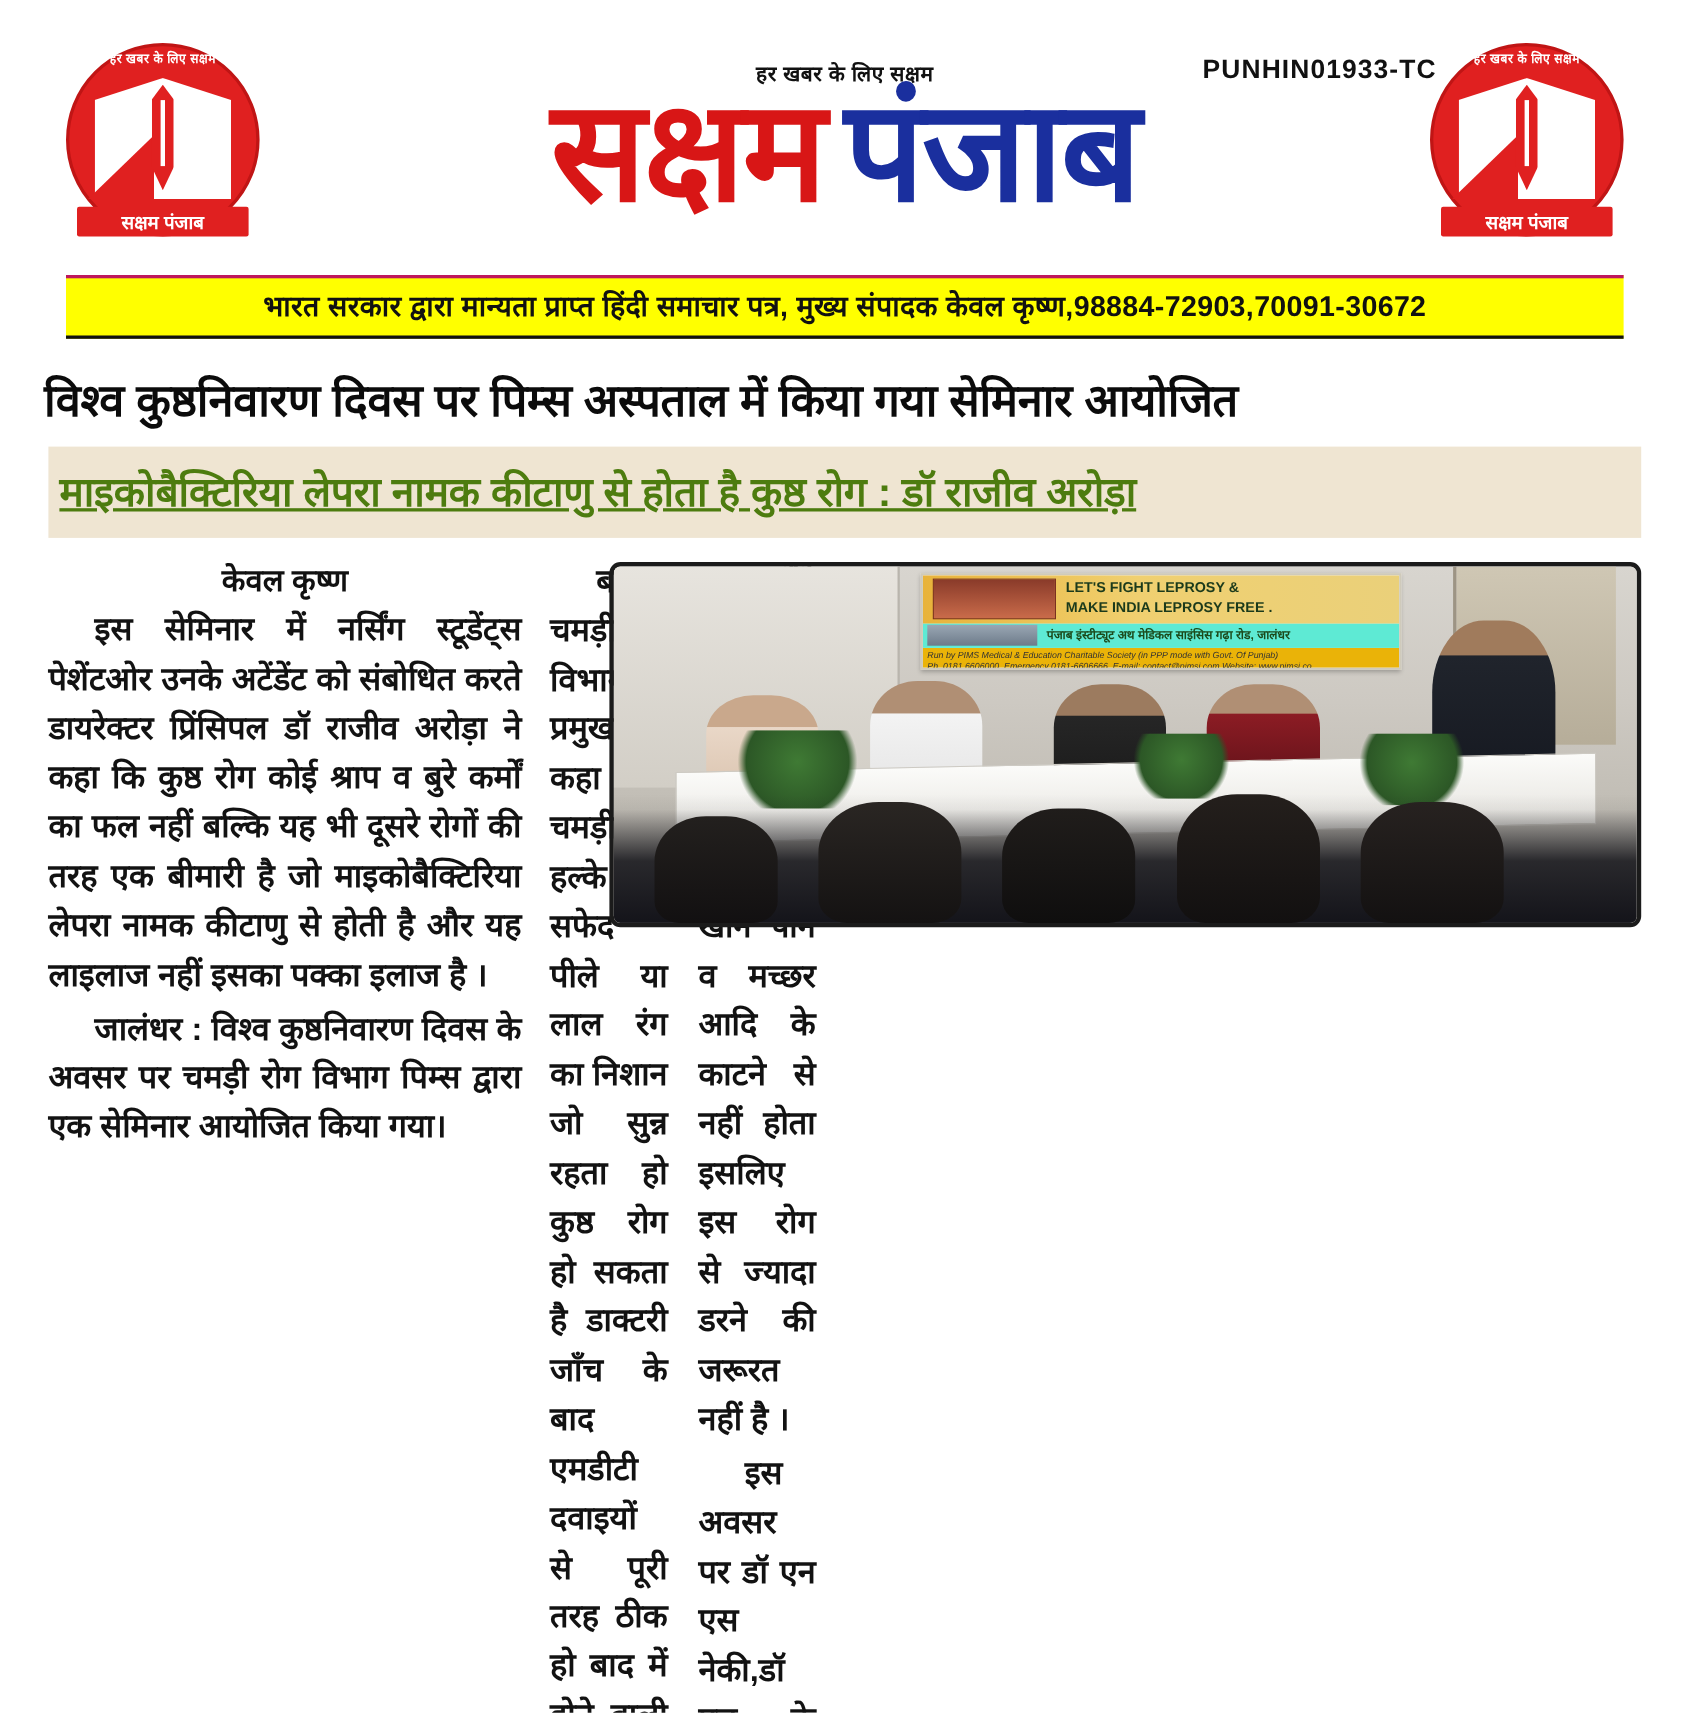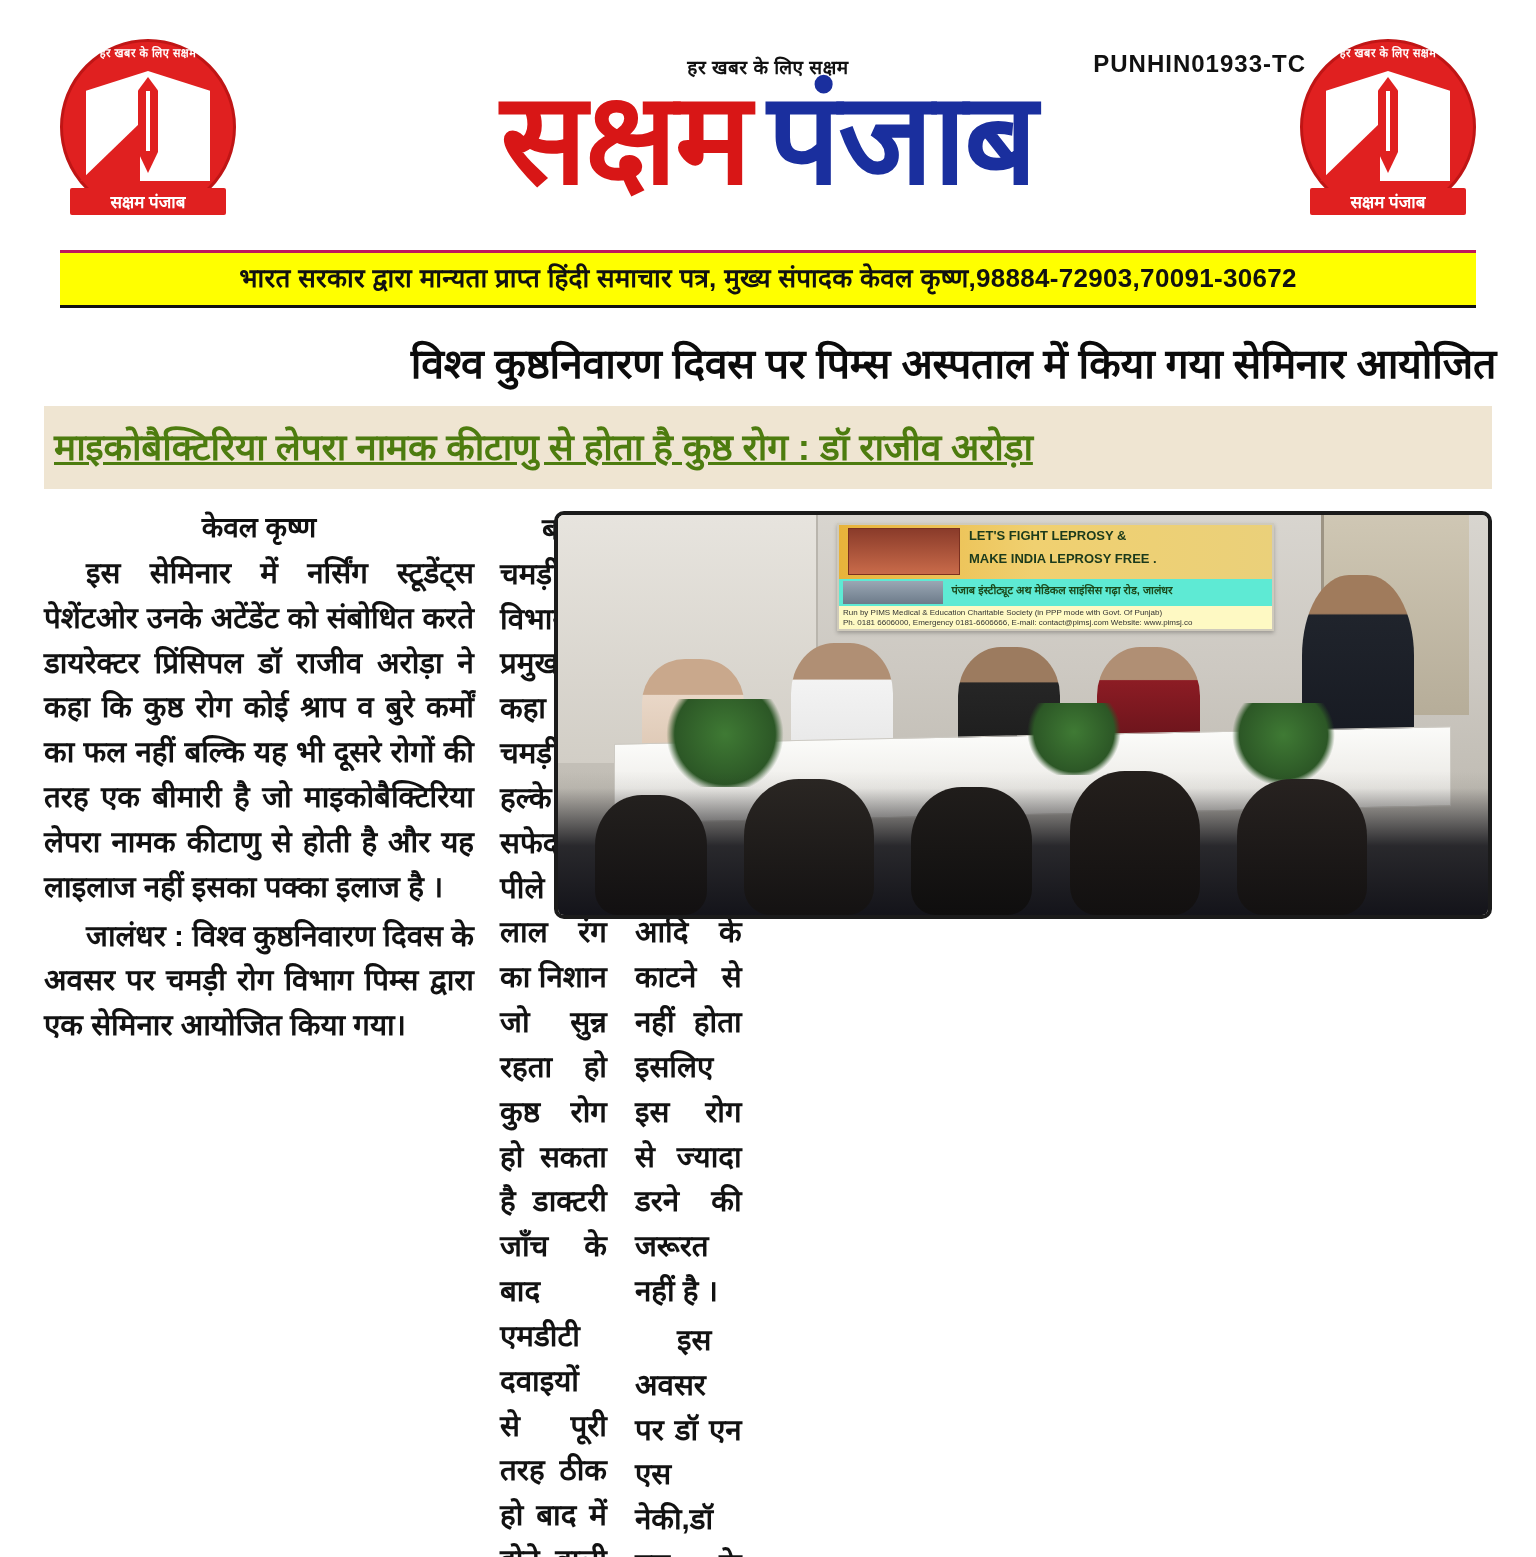--- a/index.html
+++ b/index.html
@@ -133,21 +133,21 @@
     font-size: 26px;
     font-weight: bold;
     color: #111;
     padding: 6px 4px 10px 4px;
     margin: 0 60px;
     letter-spacing: .3px;
   }
 
   
   .headline1 {
-    text-align: right;
+    text-align: left;
     font-size: 41px;
     font-weight: bold;
     color: #0b0b0b;
     padding: 26px 40px 16px 40px;
     letter-spacing: -.3px;
   }
   .headline2-wrap {
     background: #efe5d2;
     margin: 0 44px;
     padding: 14px 10px 18px 10px;
@@ -162,21 +162,21 @@
   }
 
   
   .content {
     padding: 18px 44px 0 44px;
     position: relative;
   }
   .photo {
     float: right;
     width: 938px;
-    height: 408px;
+    height: 332px;
     margin: 4px 0 14px 26px;
     border: 4px solid #1b1b1b;
     border-radius: 10px;
     position: relative;
     overflow: hidden;
     background: linear-gradient(#cfcfcb, #b9b7b2);
   }
   .ph-wall {
     position: absolute; inset: 0;
     background:
@@ -232,25 +232,26 @@
   .ph-banner-mid-txt {
     position: absolute; left: 26%; top: 12%;
     font-size: 11px; color: #1b4a1b; font-weight: bold; white-space: nowrap;
   }
   .ph-banner-bimg {
     position: absolute; left: 1%; top: 6%; width: 23%; height: 88%;
     background: linear-gradient(180deg,#9aa7b4,#6d7b8a);
   }
   .ph-banner-bot {
     height: 22%;
-    background: #fef9c3;
+    background: #eab308;
     font-size: 8px;
     color: #333;
     padding: 2px 4px;
     line-height: 1.25;
+    font-style: italic;
   }
   .ph-table {
     position: absolute;
     left: 6%;
     top: 55%;
     width: 90%;
     height: 20%;
     background: linear-gradient(180deg,#fbfbf9,#e6e4df);
     border: 1px solid #cdcac3;
     transform: skewY(-1.2deg);

